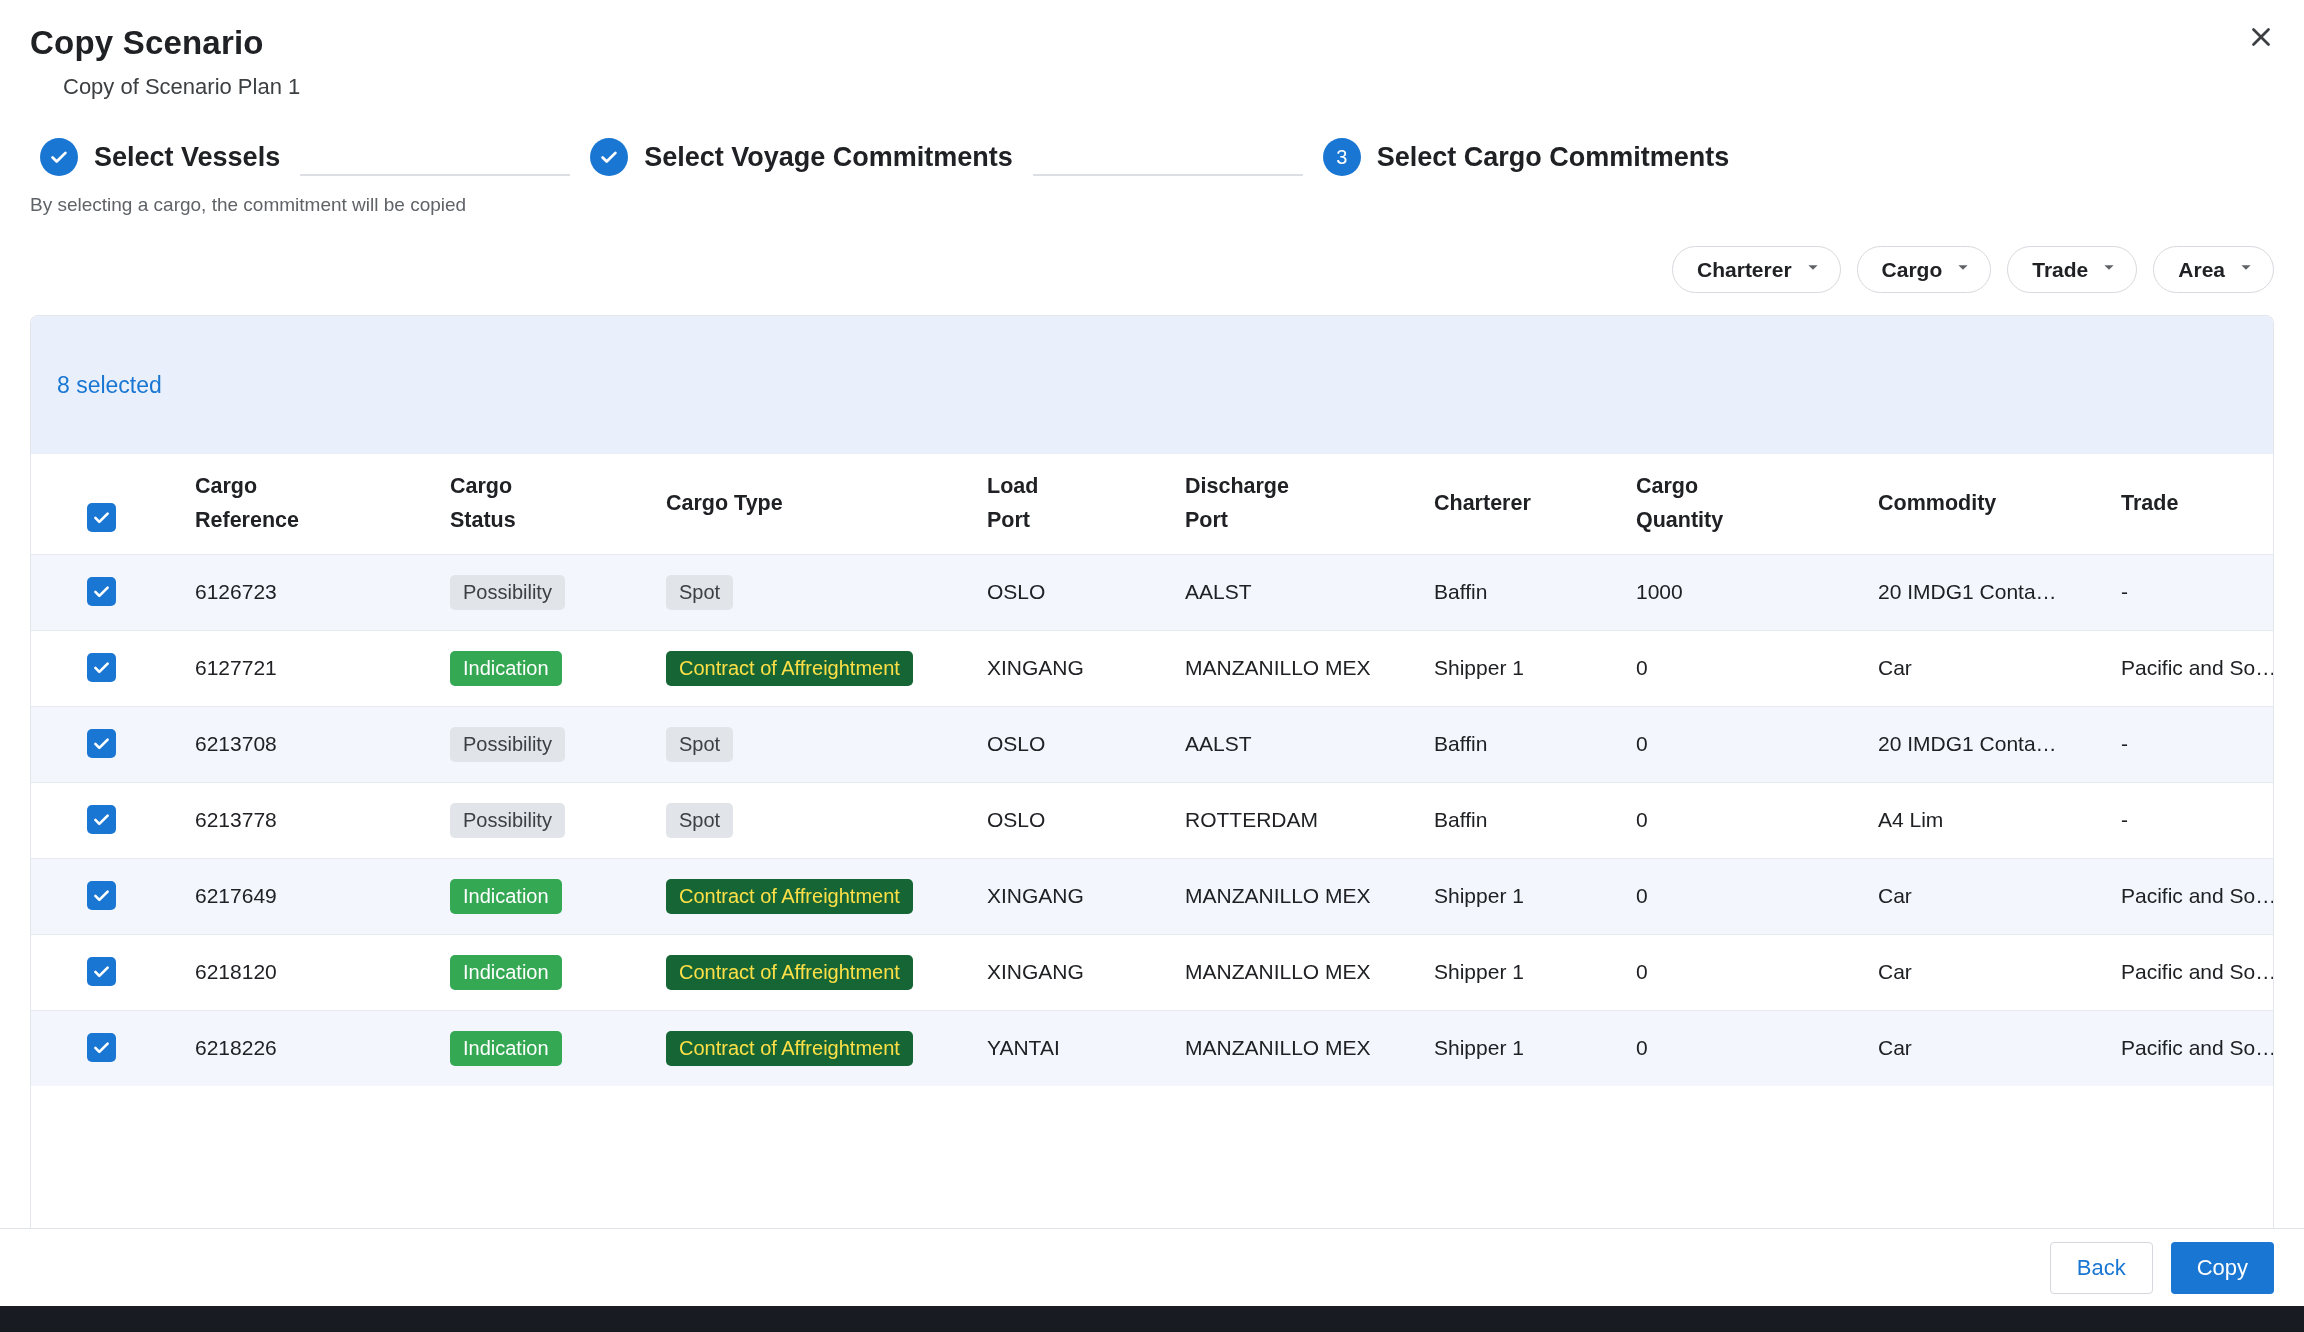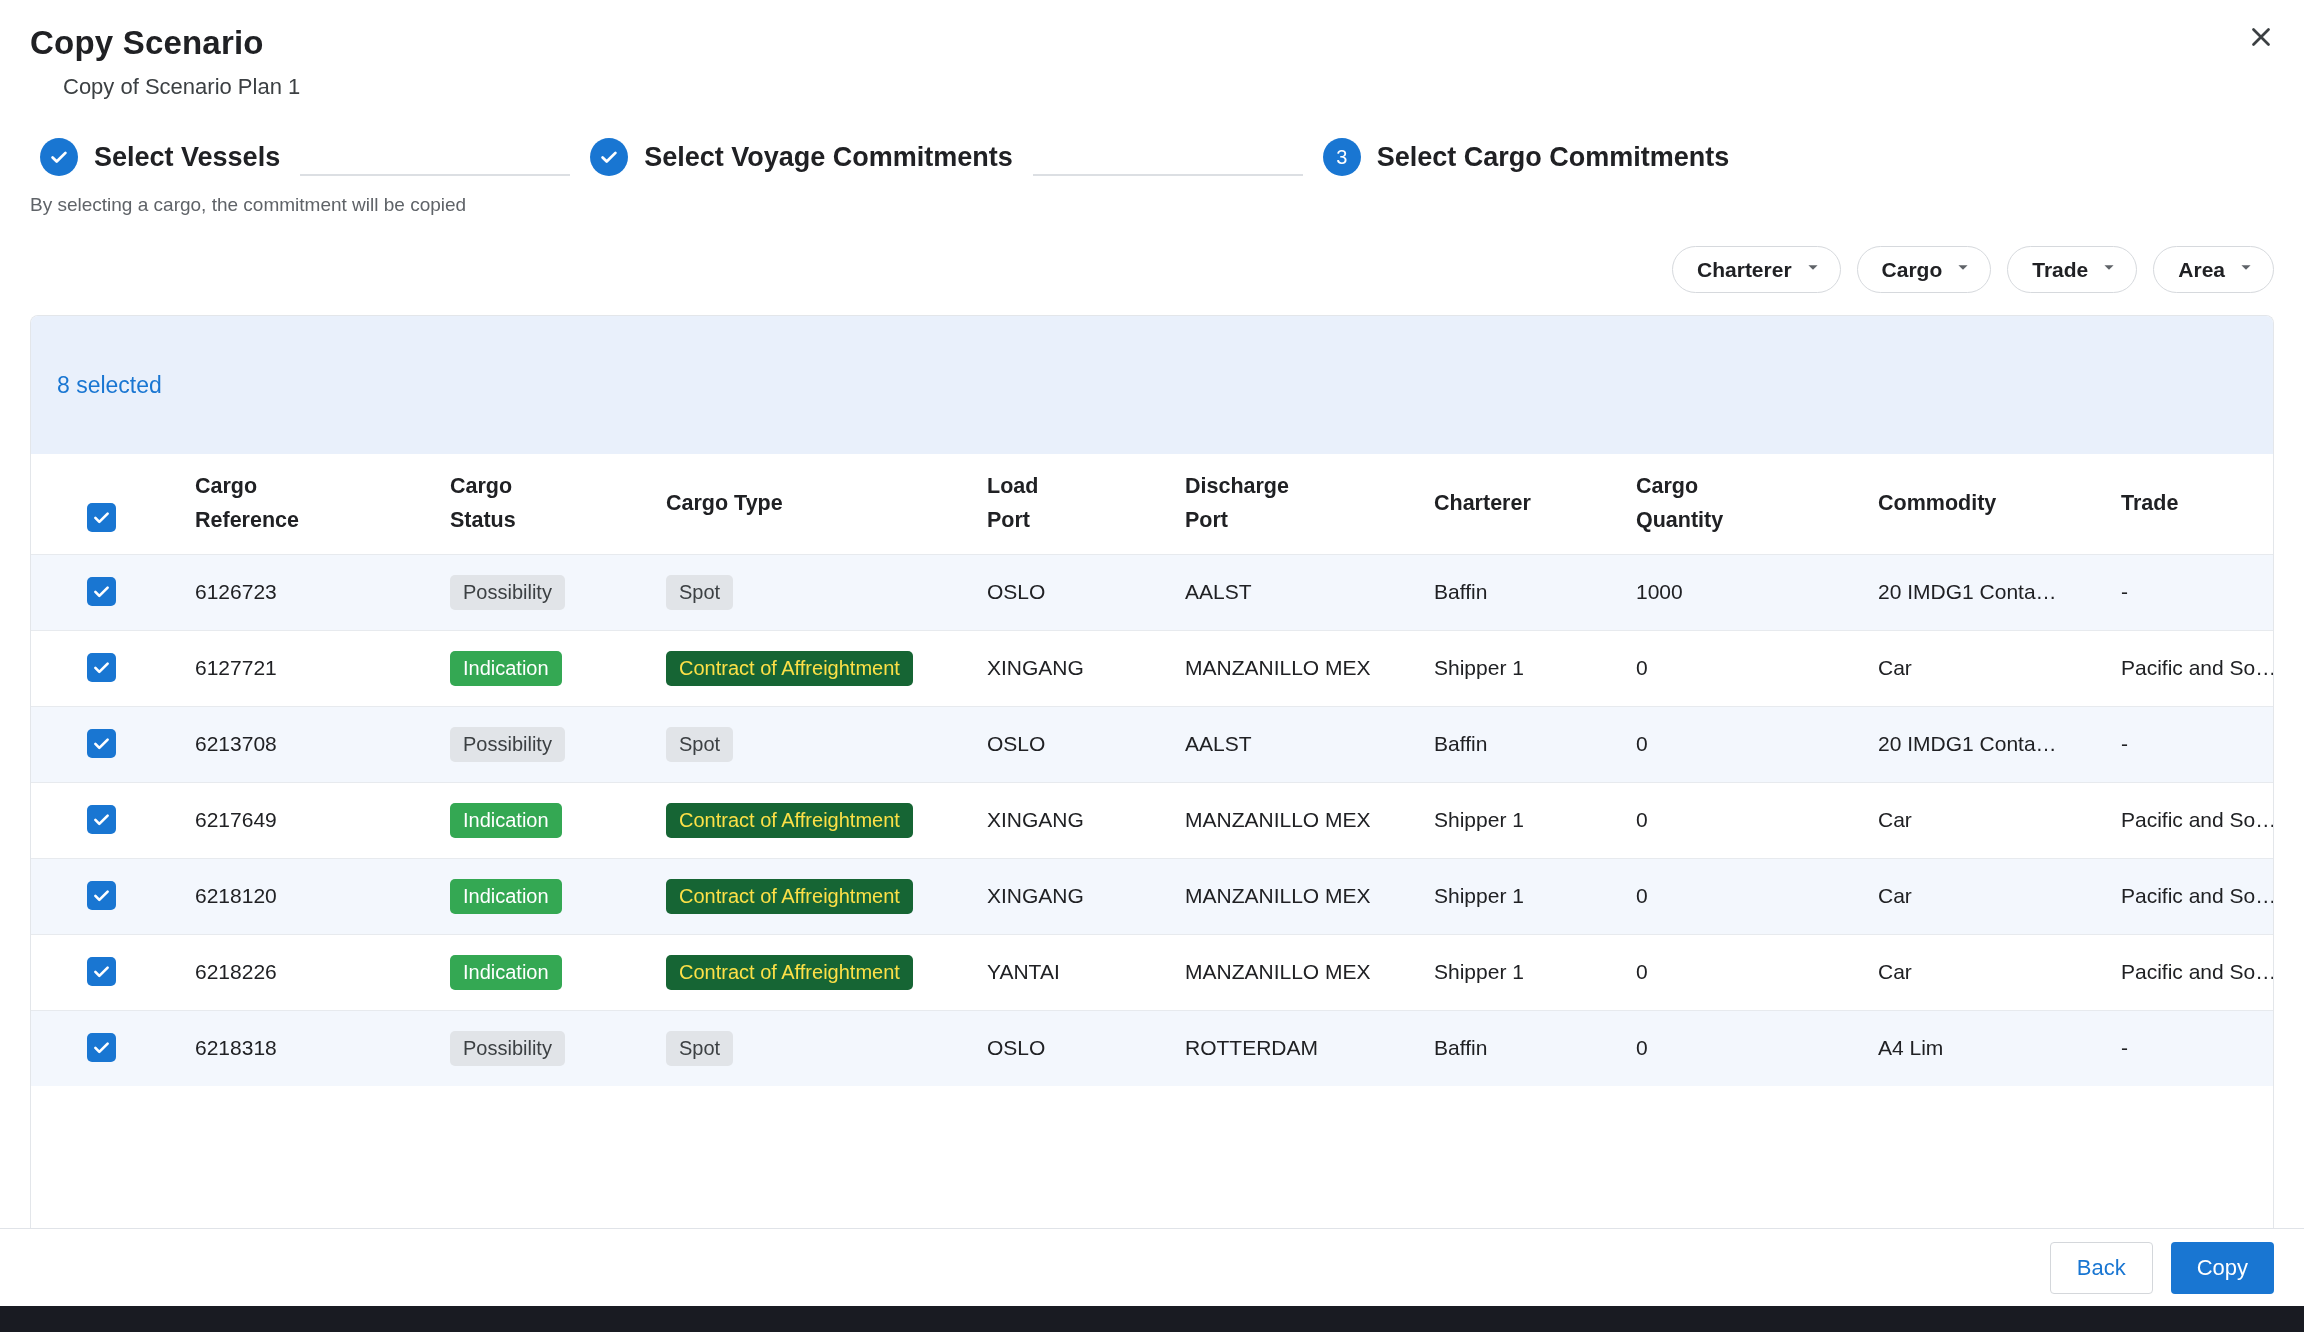--- a/index.html
+++ b/index.html
@@ -266,20 +266,38 @@
     <td class="truncate">-</td>
   </tr>
           <tr>
     <td class="cb-cell">
       <span class="checkbox">
         <svg width="21" height="21" viewBox="0 0 24 24">
                   <path d="M5 12.5l4.5 4.5L19 7.5" stroke="#fff" stroke-width="3" fill="none" stroke-linecap="round" stroke-linejoin="round"></path>
                 </svg>
       </span>
     </td>
+    <td>6213778</td>
+    <td><span class="badge badge-neutral">Possibility</span></td>
+    <td><span class="badge badge-neutral">Spot</span></td>
+    <td>OSLO</td>
+    <td>ROTTERDAM</td>
+    <td>Baffin</td>
+    <td>0</td>
+    <td class="truncate">A4 Lim</td>
+    <td class="truncate">-</td>
+  </tr>
+          <tr>
+    <td class="cb-cell">
+      <span class="checkbox">
+        <svg width="21" height="21" viewBox="0 0 24 24">
+                  <path d="M5 12.5l4.5 4.5L19 7.5" stroke="#fff" stroke-width="3" fill="none" stroke-linecap="round" stroke-linejoin="round"></path>
+                </svg>
+      </span>
+    </td>
     <td>6217649</td>
     <td><span class="badge badge-green">Indication</span></td>
     <td><span class="badge badge-dark-green">Contract of Affreightment</span></td>
     <td>XINGANG</td>
     <td>MANZANILLO MEX</td>
     <td>Shipper 1</td>
     <td>0</td>
     <td class="truncate">Car</td>
     <td class="truncate">Pacific and So…</td>
   </tr>
@@ -312,38 +330,20 @@
     <td>6218226</td>
     <td><span class="badge badge-green">Indication</span></td>
     <td><span class="badge badge-dark-green">Contract of Affreightment</span></td>
     <td>YANTAI</td>
     <td>MANZANILLO MEX</td>
     <td>Shipper 1</td>
     <td>0</td>
     <td class="truncate">Car</td>
     <td class="truncate">Pacific and So…</td>
   </tr>
-          <tr>
-    <td class="cb-cell">
-      <span class="checkbox">
-        <svg width="21" height="21" viewBox="0 0 24 24">
-                  <path d="M5 12.5l4.5 4.5L19 7.5" stroke="#fff" stroke-width="3" fill="none" stroke-linecap="round" stroke-linejoin="round"></path>
-                </svg>
-      </span>
-    </td>
-    <td>6218318</td>
-    <td><span class="badge badge-neutral">Possibility</span></td>
-    <td><span class="badge badge-neutral">Spot</span></td>
-    <td>OSLO</td>
-    <td>ROTTERDAM</td>
-    <td>Baffin</td>
-    <td>0</td>
-    <td class="truncate">A4 Lim</td>
-    <td class="truncate">-</td>
-  </tr>
         </tbody>
     </table>
   </div>
 
   <div class="footer">
     <button class="btn btn-outline">Back</button>
     <button class="btn btn-primary">Copy</button>
   </div>
 
   <div class="bottom-bar"></div>

